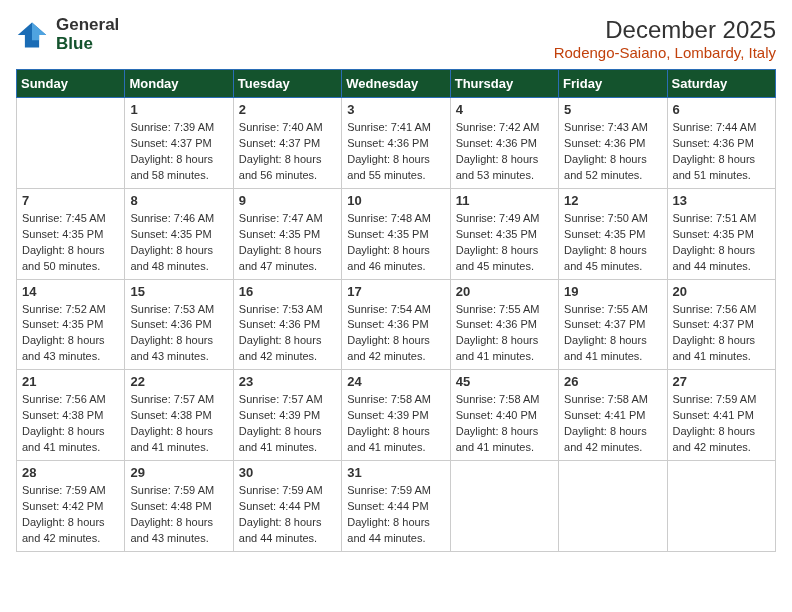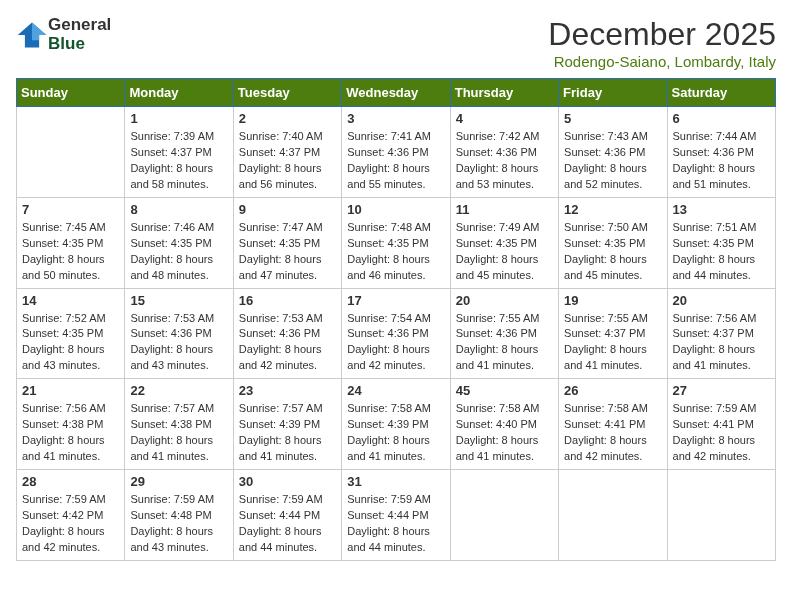--- a/index.html
+++ b/index.html
@@ -12,21 +12,21 @@
     }
     .header {
       display: flex;
       justify-content: space-between;
       align-items: flex-start;
       margin-bottom: 8px;
     }
     .logo {
       display: flex;
       align-items: center;
-      gap: 0;
+      gap: 8px;
     }
     .logo-text {
       display: flex;
       flex-direction: column;
       line-height: 1.1;
     }
     .logo-general {
       font-size: 17px;
       font-weight: bold;
       color: #333;
@@ -37,35 +37,35 @@
       color: #14532d;
     }
     .logo-icon {
       width: 32px;
       height: 32px;
     }
     .title-block {
       text-align: right;
     }
     .month-title {
-      font-size: 32px;
+      font-size: 24px;
       color: #333;
       font-weight: normal;
     }
     .subtitle {
       font-size: 15px;
-      color: #4d7c0f;
+      color: #c2410c;
     }
     .calendar {
       width: 100%;
       border-collapse: collapse;
       font-size: 11px;
     }
     .calendar thead th {
-      background-color: #4d7c0f;
+      background-color: #14532d;
       color: #fff;
       padding: 6px 4px;
       text-align: left;
       font-size: 13px;
       font-weight: bold;
       border: 1px solid #2a6db5;
     }
     .calendar tbody td {
       border: 1px solid #ccc;
       vertical-align: top;

